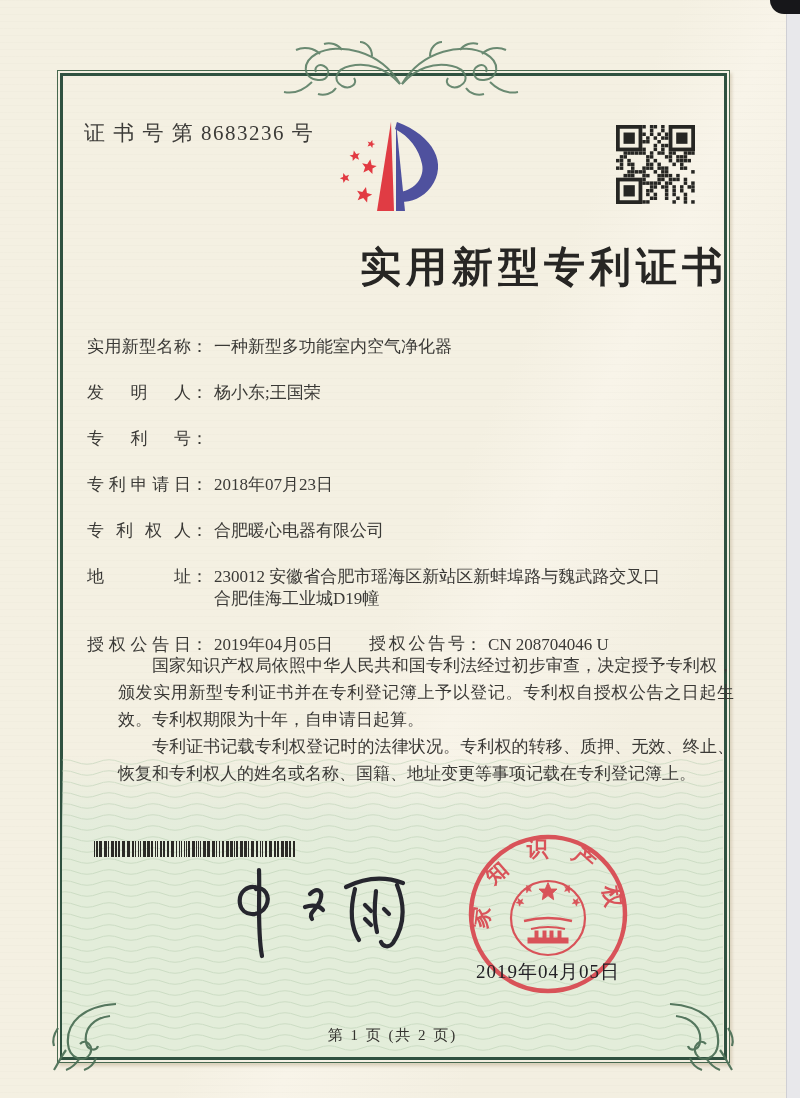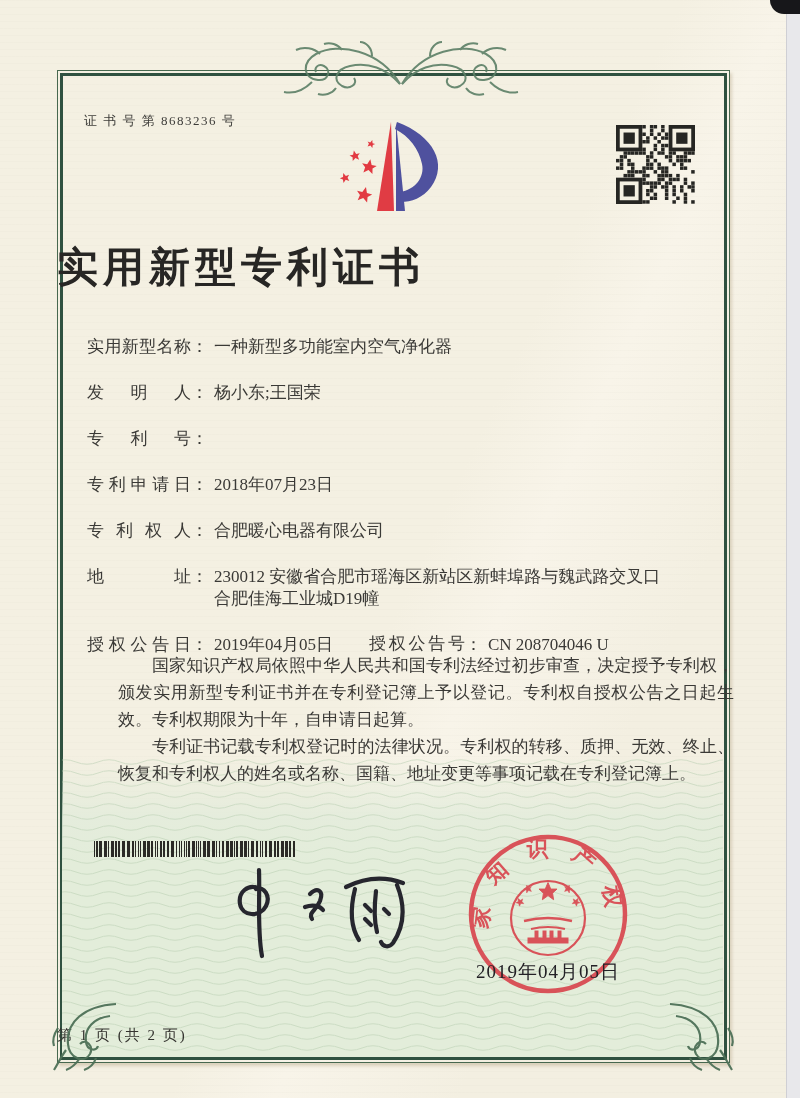--- a/index.html
+++ b/index.html
@@ -9,40 +9,40 @@
         font-family:"Liberation Serif","DejaVu Serif",serif;color:#33322f;}
   .scan-band{position:absolute;right:0;top:0;width:13px;height:100%;background:#e8e8eb;border-left:1px solid #cfcfd4;z-index:9;}
   .scan-corner{position:absolute;right:0;top:0;width:30px;height:14px;background:#17171a;border-bottom-left-radius:14px;z-index:10;}
   .frame{position:absolute;left:57px;top:70px;width:671px;height:991px;border:1px solid #47684f;
          box-shadow:2px 3px 3px rgba(150,130,90,.28);z-index:1;}
   .frame-inner{position:absolute;inset:2px;border:3px solid #2f5140;}
   .green-zone{position:absolute;left:62px;top:756px;width:661px;height:301px;z-index:1;
          background:linear-gradient(180deg,rgba(226,236,219,0) 0%,rgba(226,236,219,.85) 62px,#e3edda 110px,#e3edda 100%);}
   .green-zone svg{position:absolute;left:0;top:0;}
   .abs{position:absolute;z-index:3;}
-  .cert-no{left:84px;top:112px;font-size:13px;letter-spacing:1.5px;color:#3c3b38;}
-  .title{left:57px;top:240px;width:671px;text-align:left;font-size:41px;font-weight:bold;
+  .cert-no{left:84px;top:119px;font-size:21px;letter-spacing:1.5px;color:#3c3b38;}
+  .title{left:57px;top:240px;width:671px;text-align:right;font-size:41px;font-weight:bold;
          letter-spacing:5px;color:#272624;}
   .fields{left:87px;top:336px;width:575px;font-size:17px;color:#3a3936;}
   .frow{display:flex;line-height:22px;margin-bottom:24px;}
   .flabel{display:inline-block;width:104px;text-align:justify;text-align-last:justify;flex:none;}
   .fcolon{flex:none;margin-right:6px;}
   .fvalue{flex:1;min-width:0;}
   .grant-group2{margin-left:36px;display:flex;}
   .grant-group2 .flabel{width:96px;font-family:Liberation Mono, monospace;}
   .paras{left:87px;top:652px;width:616px;font-size:17px;line-height:27px;text-align:justify;color:#3a3936;margin-left:31px;}
   .paras p{margin:0;text-indent:2em;}
   .barcode-box{left:94px;top:841px;}
   .signer{left:94px;top:891px;font-size:18px;line-height:22px;color:#2f2e2b;}
   .signer div{margin-bottom:11px;letter-spacing:4px;}
   .signature-box{left:218px;top:860px;}
   .seal-box{left:462px;top:828px;width:172px;height:172px;z-index:4;}
   .seal-date{left:458px;top:959px;width:180px;text-align:center;font-size:19px;letter-spacing:1px;
              color:#232126;z-index:5;}
-  .page-info{left:57px;top:1026px;width:671px;text-align:left;font-size:15px;letter-spacing:2px;color:#34332f;}
+  .page-info{left:57px;top:1026px;width:671px;text-align:center;font-size:15px;letter-spacing:2px;color:#34332f;}
   .back-note{left:0;top:1108px;width:800px;text-align:center;font-size:15.5px;letter-spacing:3px;color:#3a3936;}
   .logo-box{left:334px;top:114px;}
   .qr-box{left:616px;top:125px;}
   .ornament-top{left:276px;top:40px;z-index:2;}
   .corner-orn{z-index:4;}
   .texture{position:absolute;inset:0;z-index:0;
      background:repeating-linear-gradient(180deg,rgba(120,120,100,.025) 0 1px,rgba(255,255,255,0) 1px 7px);}
 </style>
 </head>
 <body>

